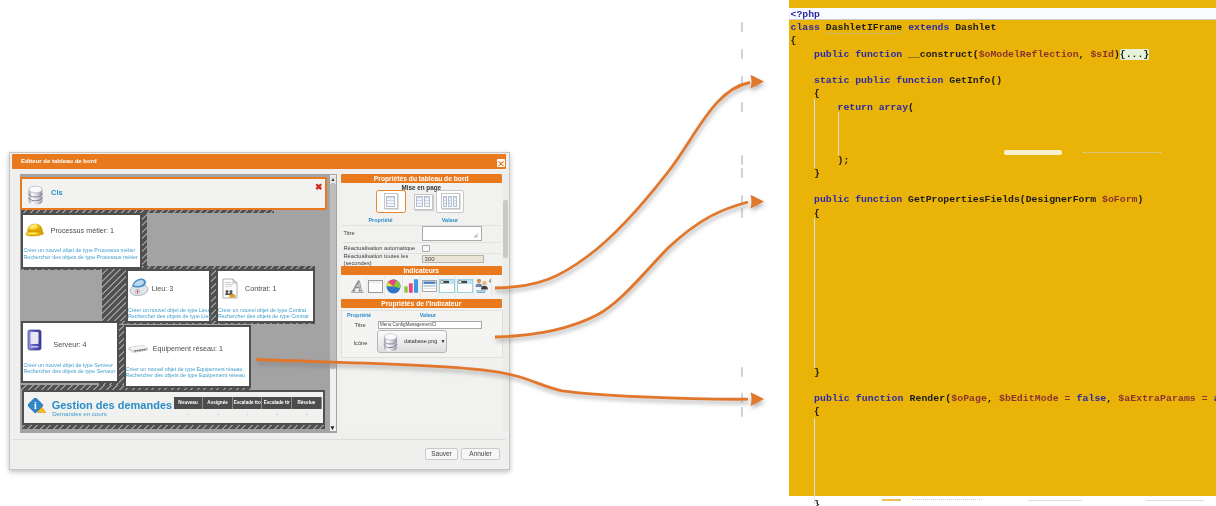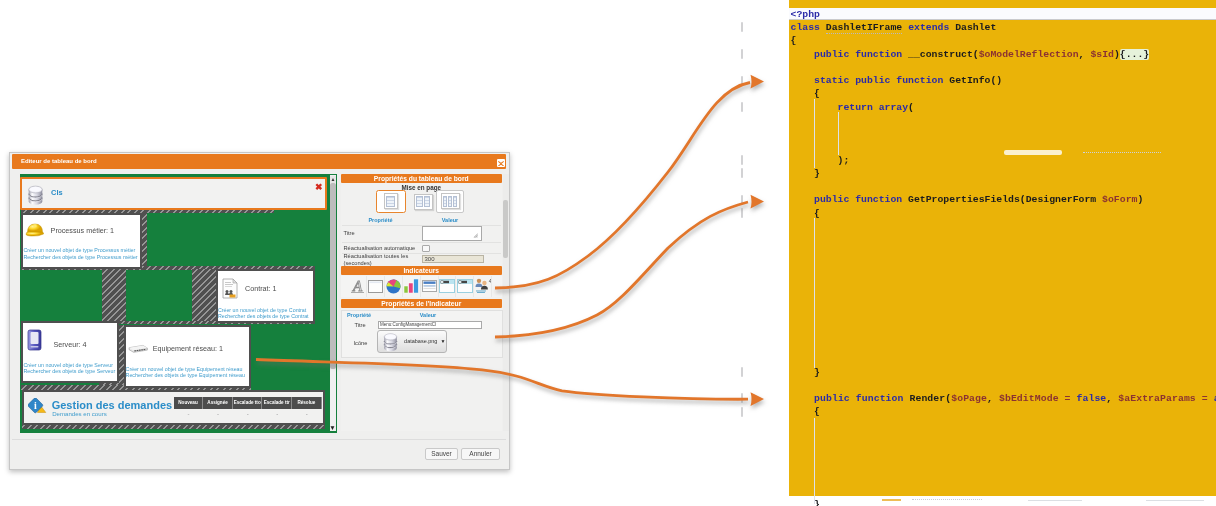--- a/index.html
+++ b/index.html
@@ -17,21 +17,21 @@
   .guide{width:1px;background:#dde1ea;}
   .tick{width:1.6px;background:#d2d2d4;border-radius:1px;}
   
   #dlg{left:8.5px;top:152px;width:499px;height:316px;background:#efefee;
        border:1px solid #c6c6c6;box-shadow:0 2px 5px rgba(0,0,0,.25);}
   #titlebar{left:2.5px;top:0.8px;width:493.5px;height:15px;background:#e8791d;
             color:#fff;font-size:6.0px;font-weight:bold;line-height:15.5px;padding-left:9px;box-sizing:border-box;border-radius:1px;}
   #closebtn{left:487px;top:6px;width:8.5px;height:8px;background:#fff;border-radius:1px;}
   #closebtn svg{position:absolute;left:1.5px;top:1.5px;}
   
-  #panel{left:10px;top:20.6px;width:317.5px;height:259px;background:#15803d;}
+  #panel{left:10px;top:20.6px;width:317.5px;height:259px;background:#a3a3a3;}
   .hatch{background:repeating-linear-gradient(135deg,#505050 0 3.2px,#969696 3.2px 4.6px);}
   .tile{background:#fff;border:2.6px solid #4f4f4f;box-sizing:border-box;}
   .ttl{position:absolute;font-size:7.2px;color:#4c4c4c;white-space:nowrap;}
   .lnk{position:absolute;font-size:5.3px;line-height:6.4px;color:#3f9ccc;white-space:nowrap;}
   
   #rp{left:331px;top:20.6px;width:161.5px;height:257px;background:#f1f1f0;}
   .obar{background:#e8791d;color:#fff;font-weight:bold;font-size:6.7px;text-align:center;}
   .bluh{color:#2b8dc8;font-weight:bold;font-size:5.5px;}
   .lbl{font-size:5.7px;color:#3c3c3c;}
   .btn{background:#f7f7f7;border:1px solid #c9c9c9;border-radius:2px;font-size:6.5px;
@@ -119,20 +119,31 @@
                 <stop offset="1" stop-color="#dca300"></stop>
               </radialGradient>
             </defs>
 <path d="M2.5,11.5 Q2.5,3 10,3 Q17.5,3 17.5,11.5 Z" fill="url(#hg)" stroke="#c09000" stroke-width=".5"></path>
 <path d="M1,13.5 Q1,11 3,11 L17,11 Q19,11.5 18.5,13 Q14,15.5 6,15 Q1.5,14.8 1,13.5 Z" fill="url(#hg)" stroke="#c09000" stroke-width=".5"></path>
 <path d="M8.5,3.2 L11.5,3.2 L11.5,6 Q10,6.6 8.5,6 Z" fill="#ffe96a"></path>
           </svg></div>
   <div class="ttl" style="left:27.6px;top:11px">Processus métier: 1</div>
   <div class="lnk" style="left:0.4px;top:32.5px">Créer un nouvel objet de type Processus métier<br>Rechercher des objets de type Processus métier</div>
  </div>
+      <div class="abs tile" style="left:106.5px;top:95.8px;width:85px;height:54.1px">
+  <div class="abs" style="left:1.4px;top:4.6px"><svg width="20" height="21" viewBox="0 0 20 21">
+<ellipse cx="10" cy="14" rx="9" ry="5.5" fill="#dfe6ee" stroke="#9aa4ae" stroke-width=".7" transform="rotate(-8 10 14)"></ellipse>
+<path d="M3,10 Q5,3 12,2.5 Q17,2.5 17,7 Q16,11 10,11.5 Q5,12 3,10 Z" fill="#4a90c8"></path>
+<path d="M4.5,9 Q7,4.5 12,4 Q15,4.2 15,6.5 Q14,9.5 9.5,10 Q6,10.3 4.5,9 Z" fill="#bcd8ea"></path>
+<circle cx="8.5" cy="15.5" r="2.2" fill="#f4f4f4" stroke="#888" stroke-width=".5"></circle>
+<path d="M8.5,13.6 L9.3,15.5 L8.5,17.4 L7.7,15.5 Z" fill="#d03a2a"></path>
+          </svg></div>
+  <div class="ttl" style="left:23.7px;top:12.8px">Lieu: 3</div>
+  <div class="lnk" style="left:0px;top:35.2px">Créer un nouvel objet de type Lieu<br>Rechercher des objets de type Lieu</div>
+ </div>
       <div class="abs tile" style="left:196px;top:95.8px;width:99.5px;height:54.1px">
   <div class="abs" style="left:4.4px;top:6.6px"><svg width="16" height="21" viewBox="0 0 16 21">
 <path d="M1,1 L11,1 L15,5 L15,20 L1,20 Z" fill="#fdfdfd" stroke="#a0a0a0" stroke-width=".8"></path>
 <path d="M11,1 L11,5 L15,5 Z" fill="#e0e0e0" stroke="#a0a0a0" stroke-width=".6"></path>
 <rect x="3" y="4" width="6" height="1" fill="#c8c8c8"></rect>
             <rect x="3" y="6" width="8" height="1" fill="#c8c8c8"></rect>
 <rect x="3" y="8" width="7" height="1" fill="#d8d8d8"></rect>
 <circle cx="5" cy="13.5" r="1.5" fill="#555"></circle>
             <circle cx="9" cy="13.5" r="1.5" fill="#555"></circle>
 <path d="M3,17 Q3,14.8 5,14.8 Q6.5,14.8 6.9,16 Q7.3,14.8 9,14.8 Q11,14.8 11,17 Z" fill="#555"></path>

